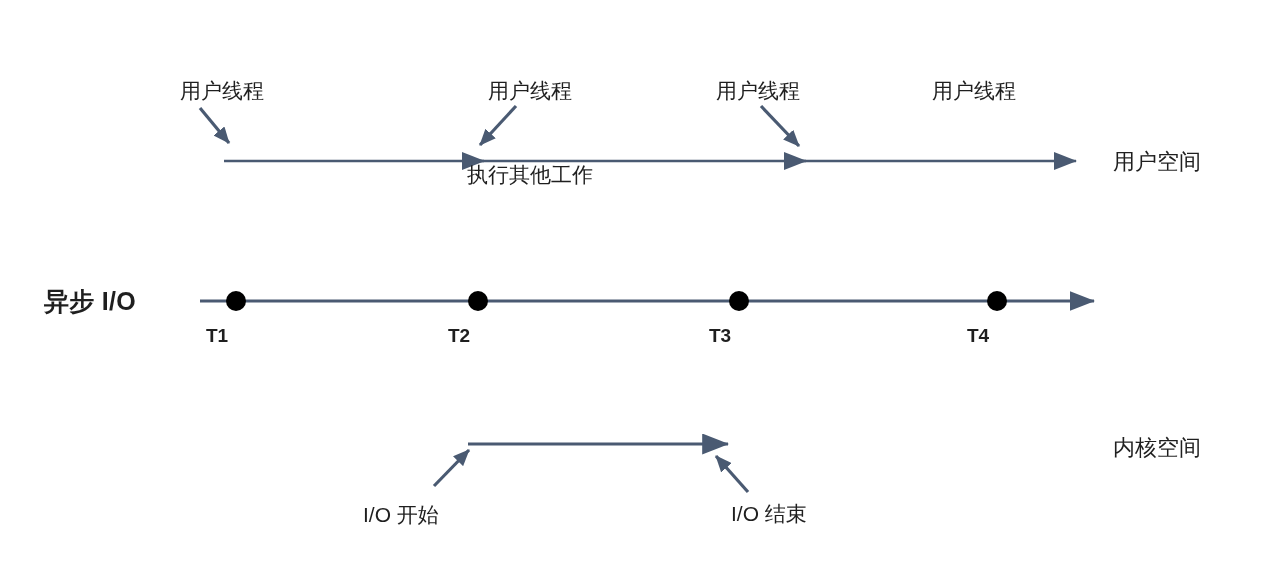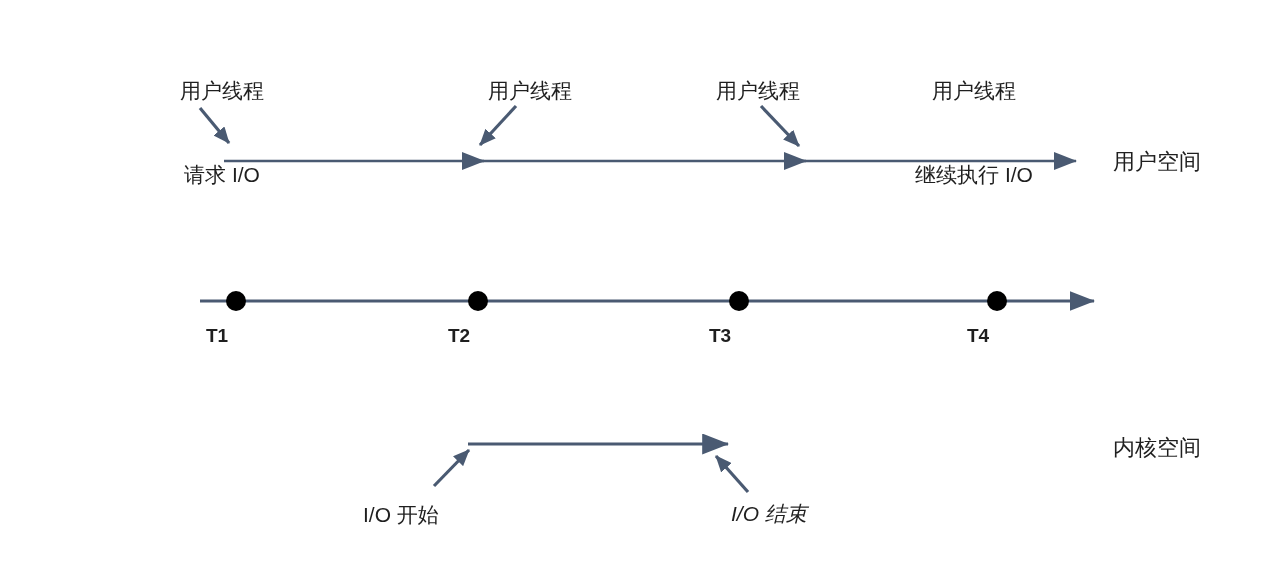--- a/index.html
+++ b/index.html
@@ -94,42 +94,42 @@
 
     <g>
       <line x1="468" y1="444" x2="728" y2="444" stroke="#4a5a72" stroke-width="3" marker-end="url(#arrowhead)"></line>
       <line x1="434" y1="486" x2="469" y2="450" stroke="#4a5a72" stroke-width="3.2" marker-end="url(#arrowhead-thin)"></line>
       <line x1="748" y1="492" x2="716" y2="456" stroke="#4a5a72" stroke-width="3.2" marker-end="url(#arrowhead-thin)"></line>
     </g>
   </svg>
 
   <div class="txt annot" style="left:142px; top:22px; width:160px;">
     <div>用户线程</div>
-    <div>请求 I/O</div>
   </div>
 
   <div class="txt annot" style="left:440px; top:22px; width:180px;">
     <div>用户线程</div>
+    <div>执行其他工作</div>
   </div>
 
   <div class="txt annot" style="left:668px; top:22px; width:180px;">
     <div>用户线程</div>
   </div>
 
   <div class="txt annot" style="left:884px; top:22px; width:180px;">
     <div>用户线程</div>
-    <div>继续执行 I/O</div>
   </div>
 
   <div class="txt lane-label" style="left:1113px; top:147px;">用户空间</div>
 
   <div class="txt lane-label" style="left:1113px; top:433px;">内核空间</div>
 
+  <div class="txt row-title" style="left:44px; top:285px;">异步 I/O</div>
 
   <div class="txt tick-label" style="left:206px; top:323px;">T1</div>
   <div class="txt tick-label" style="left:448px; top:323px;">T2</div>
   <div class="txt tick-label" style="left:709px; top:323px;">T3</div>
   <div class="txt tick-label" style="left:967px; top:323px;">T4</div>
 
   <div class="txt kernel-annot" style="left:363px; top:501px;">I/O 开始</div>
-  <div class="txt kernel-annot" style="left:731px; top:500px;font-style:italic;">I/O 结束</div>
+  <div class="txt kernel-annot" style="left:731px; top:500px;">I/O 结束</div>
 
 </div>
 
 </body></html>

